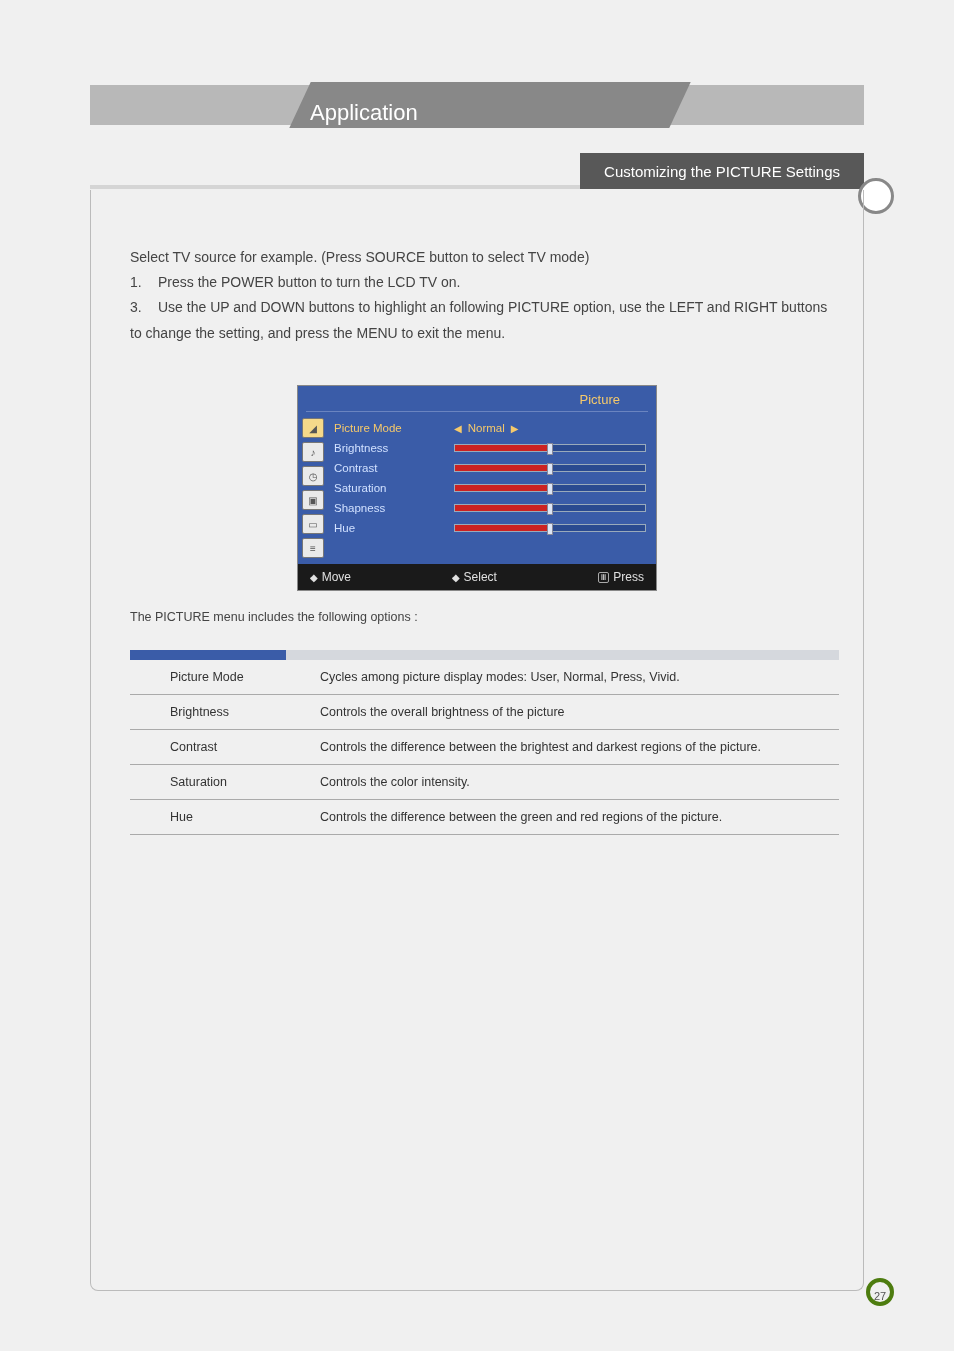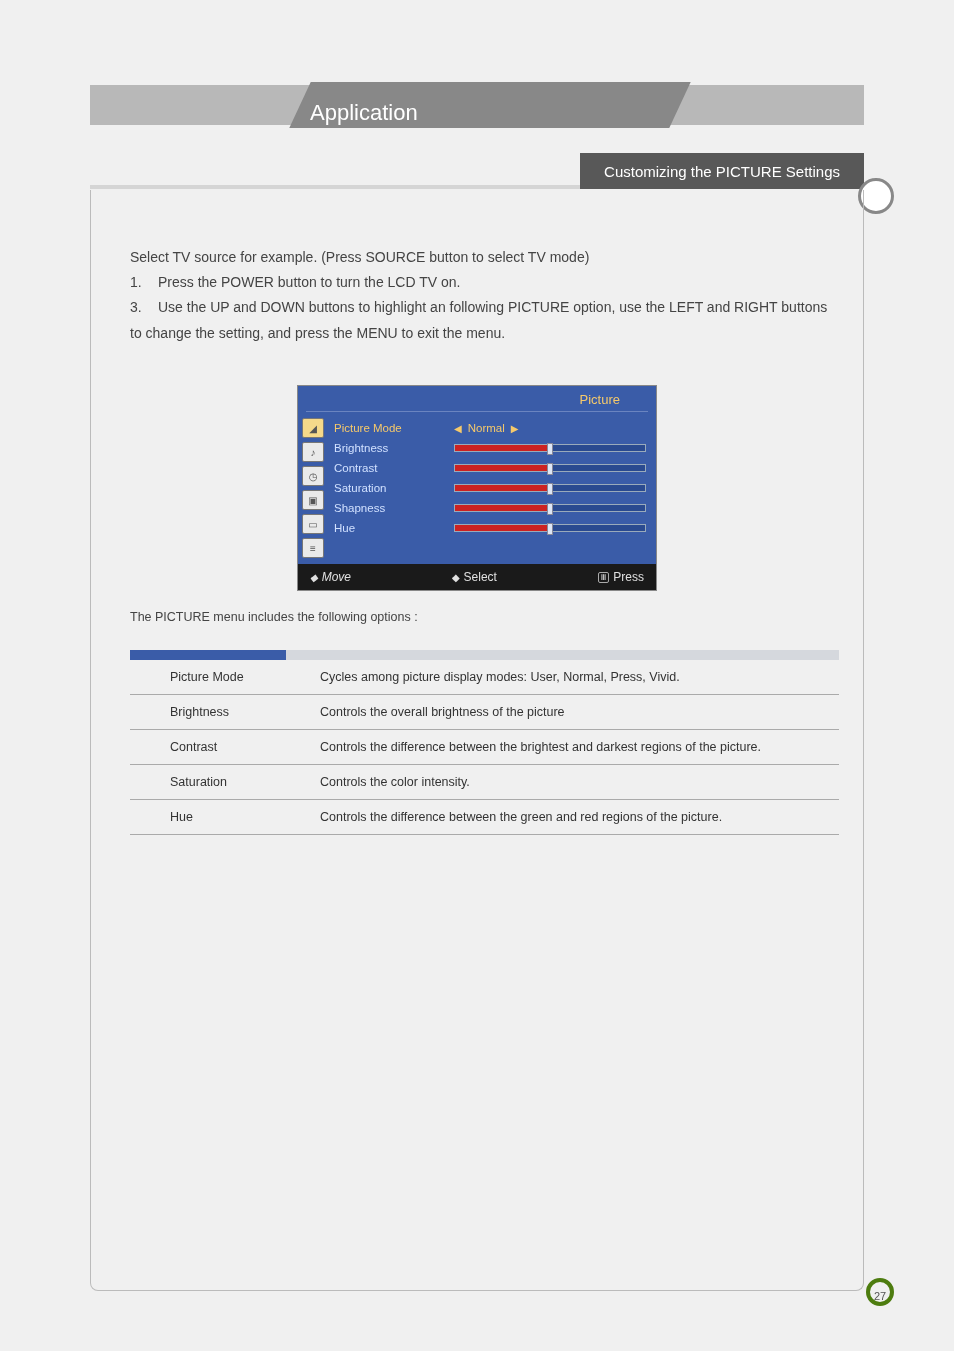--- a/index.html
+++ b/index.html
@@ -169,21 +169,21 @@
     transform: translateX(-50%);
   }
   .osd-footer {
     background: #1a1a1a;
     color: #e0e0e0;
     display: flex;
     padding: 6px 12px;
     font-size: 12px;
     gap: 30px;
   }
-  .osd-footer .f1 { flex: 0 0 auto; font-style: italic; }
+  .osd-footer .f1 { flex: 0 0 auto; }
   .osd-footer .f2 { flex: 1; text-align: center; }
   .osd-footer .f3 { flex: 0 0 auto; text-align: right; }
   .osd-footer .glyph { font-size: 10px; margin-right: 4px; }
   .mn { display:inline-block; font-size:8px; border:1px solid #aaa; padding:0 2px; border-radius:2px; margin-right:4px; vertical-align:middle;}
 
   .options-intro {
     position: absolute;
     top: 610px;
     left: 130px;
     font-size: 12.5px;

